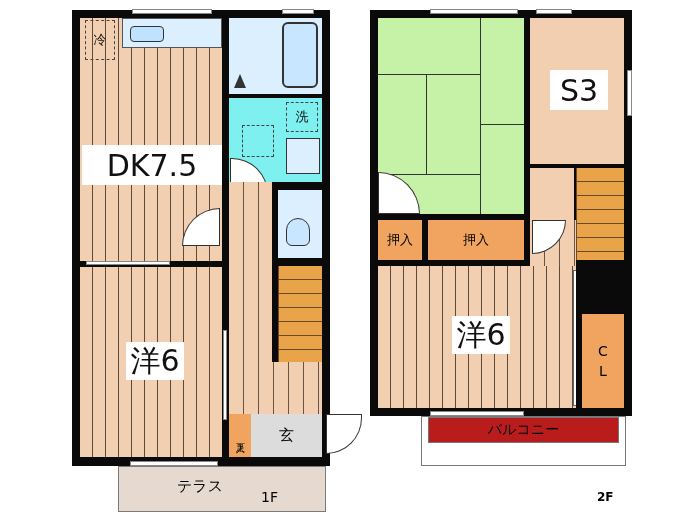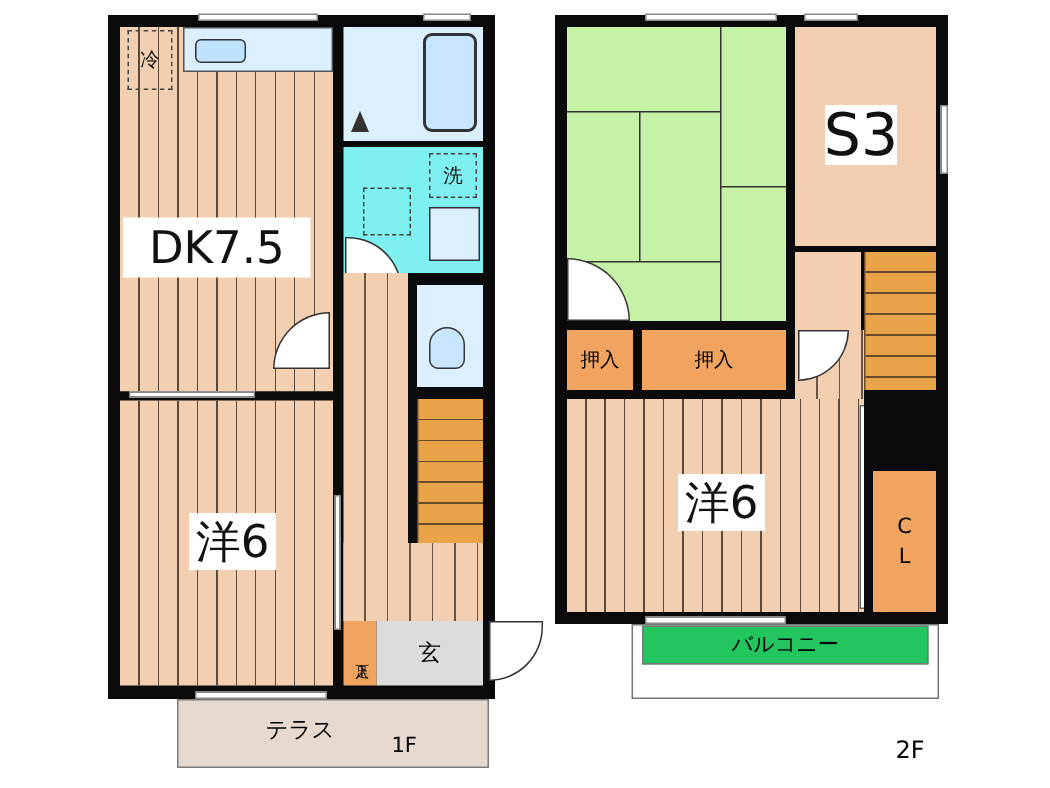--- a/index.html
+++ b/index.html
@@ -27,21 +27,21 @@
 
   <div class="abs wall" style="left:0;top:0;width:258px;height:456px;"></div>
 
   <div class="abs wood" style="left:8px;top:8px;width:142px;height:243px;"></div>
 
   <div class="abs bath" style="left:50px;top:8px;width:100px;height:30px;border:1px solid #555;"></div>
   <div class="abs" style="left:58px;top:16px;width:34px;height:16px;border:1.5px solid #333;border-radius:4px;background:#bfe3ff;"></div>
   <div class="abs" style="left:13px;top:10px;width:30px;height:40px;border:1.5px dashed #444;display:flex;align-items:center;justify-content:center;">
     <span class="small">冷</span>
   </div>
-  <div class="abs label" style="left:10px;top:135px;width:125px;height:40px;font-size:30px;">
+  <div class="abs label" style="left:10px;top:135px;width:140px;height:40px;font-size:30px;">
     <span>DK7.5</span>
   </div>
 
   <div class="abs" style="left:110px;top:198px;width:38px;height:38px;background:#fff;border:1px solid #333;border-radius:38px 0 0 0;"></div>
 
   <div class="abs win" style="left:60px;top:-1px;width:80px;height:5px;"></div>
   <div class="abs win" style="left:210px;top:-1px;width:32px;height:5px;"></div>
 
   <div class="abs wall" style="left:8px;top:251px;width:142px;height:6px;"></div>
   <div class="abs win" style="left:14px;top:251px;width:84px;height:4px;"></div>
@@ -102,21 +102,21 @@
     <div class="abs" style="left:0;top:56px;width:102px;height:1px;background:#333;"></div>
     <div class="abs" style="left:48px;top:56px;width:1px;height:100px;background:#333;"></div>
     <div class="abs" style="left:0;top:156px;width:102px;height:1px;background:#333;"></div>
     <div class="abs" style="left:102px;top:106px;width:44px;height:1px;background:#333;"></div>
   </div>
   <div class="abs" style="left:8px;top:162px;width:42px;height:42px;background:#fff;border:1px solid #333;border-radius:0 42px 0 0;"></div>
   <div class="abs win" style="left:60px;top:-1px;width:88px;height:5px;"></div>
 
   <div class="abs wall" style="left:154px;top:0;width:6px;height:260px;"></div>
   <div class="abs peach" style="left:160px;top:8px;width:94px;height:146px;"></div>
-  <div class="abs label" style="left:180px;top:60px;width:48px;height:40px;font-size:39px;">
+  <div class="abs label" style="left:180px;top:60px;width:58px;height:40px;font-size:30px;">
     <span>S3</span>
   </div>
   <div class="abs win" style="left:166px;top:-1px;width:36px;height:5px;"></div>
   <div class="abs win" style="left:257px;top:60px;width:5px;height:46px;"></div>
 
   <div class="abs peach" style="left:160px;top:158px;width:44px;height:52px;"></div>
   <div class="abs stair" style="left:206px;top:158px;width:48px;height:92px;"></div>
 
   <div class="abs wall" style="left:8px;top:204px;width:146px;height:6px;"></div>
   <div class="abs orange" style="left:8px;top:210px;width:44px;height:40px;display:flex;align-items:center;justify-content:center;font-size:13px;">
@@ -139,17 +139,17 @@
   <div class="abs" style="left:203px;top:260px;width:5px;height:136px;background:#fff;border:1px solid #666;"></div>
   <div class="abs wall" style="left:206px;top:250px;width:6px;height:150px;"></div>
   <div class="abs wall" style="left:212px;top:298px;width:42px;height:6px;"></div>
   <div class="abs orange" style="left:212px;top:304px;width:42px;height:94px;display:flex;flex-direction:column;align-items:center;justify-content:center;font-size:14px;line-height:20px;">
     <span>C</span>
     <span>L</span>
   </div>
 </div>
 
 <div class="abs" style="left:421px;top:416px;width:205px;height:50px;border:1.5px solid #777;background:#fff;">
-  <div class="abs" style="left:6px;top:0;width:191px;height:26px;background:#22c55e;border:1.5px solid #777;display:flex;align-items:center;justify-content:center;font-size:14px;">
+  <div class="abs" style="left:6px;top:0;width:191px;height:26px;background:#b91c1c;border:1.5px solid #777;display:flex;align-items:center;justify-content:center;font-size:14px;">
     <span>バルコニー</span>
   </div>
 </div>
-<span class="abs" style="left:597px;top:490px;font-size:16px;">2F</span>
+<span class="abs" style="left:597px;top:490px;font-size:12px;font-weight:bold;">2F</span>
 
 </body></html>

